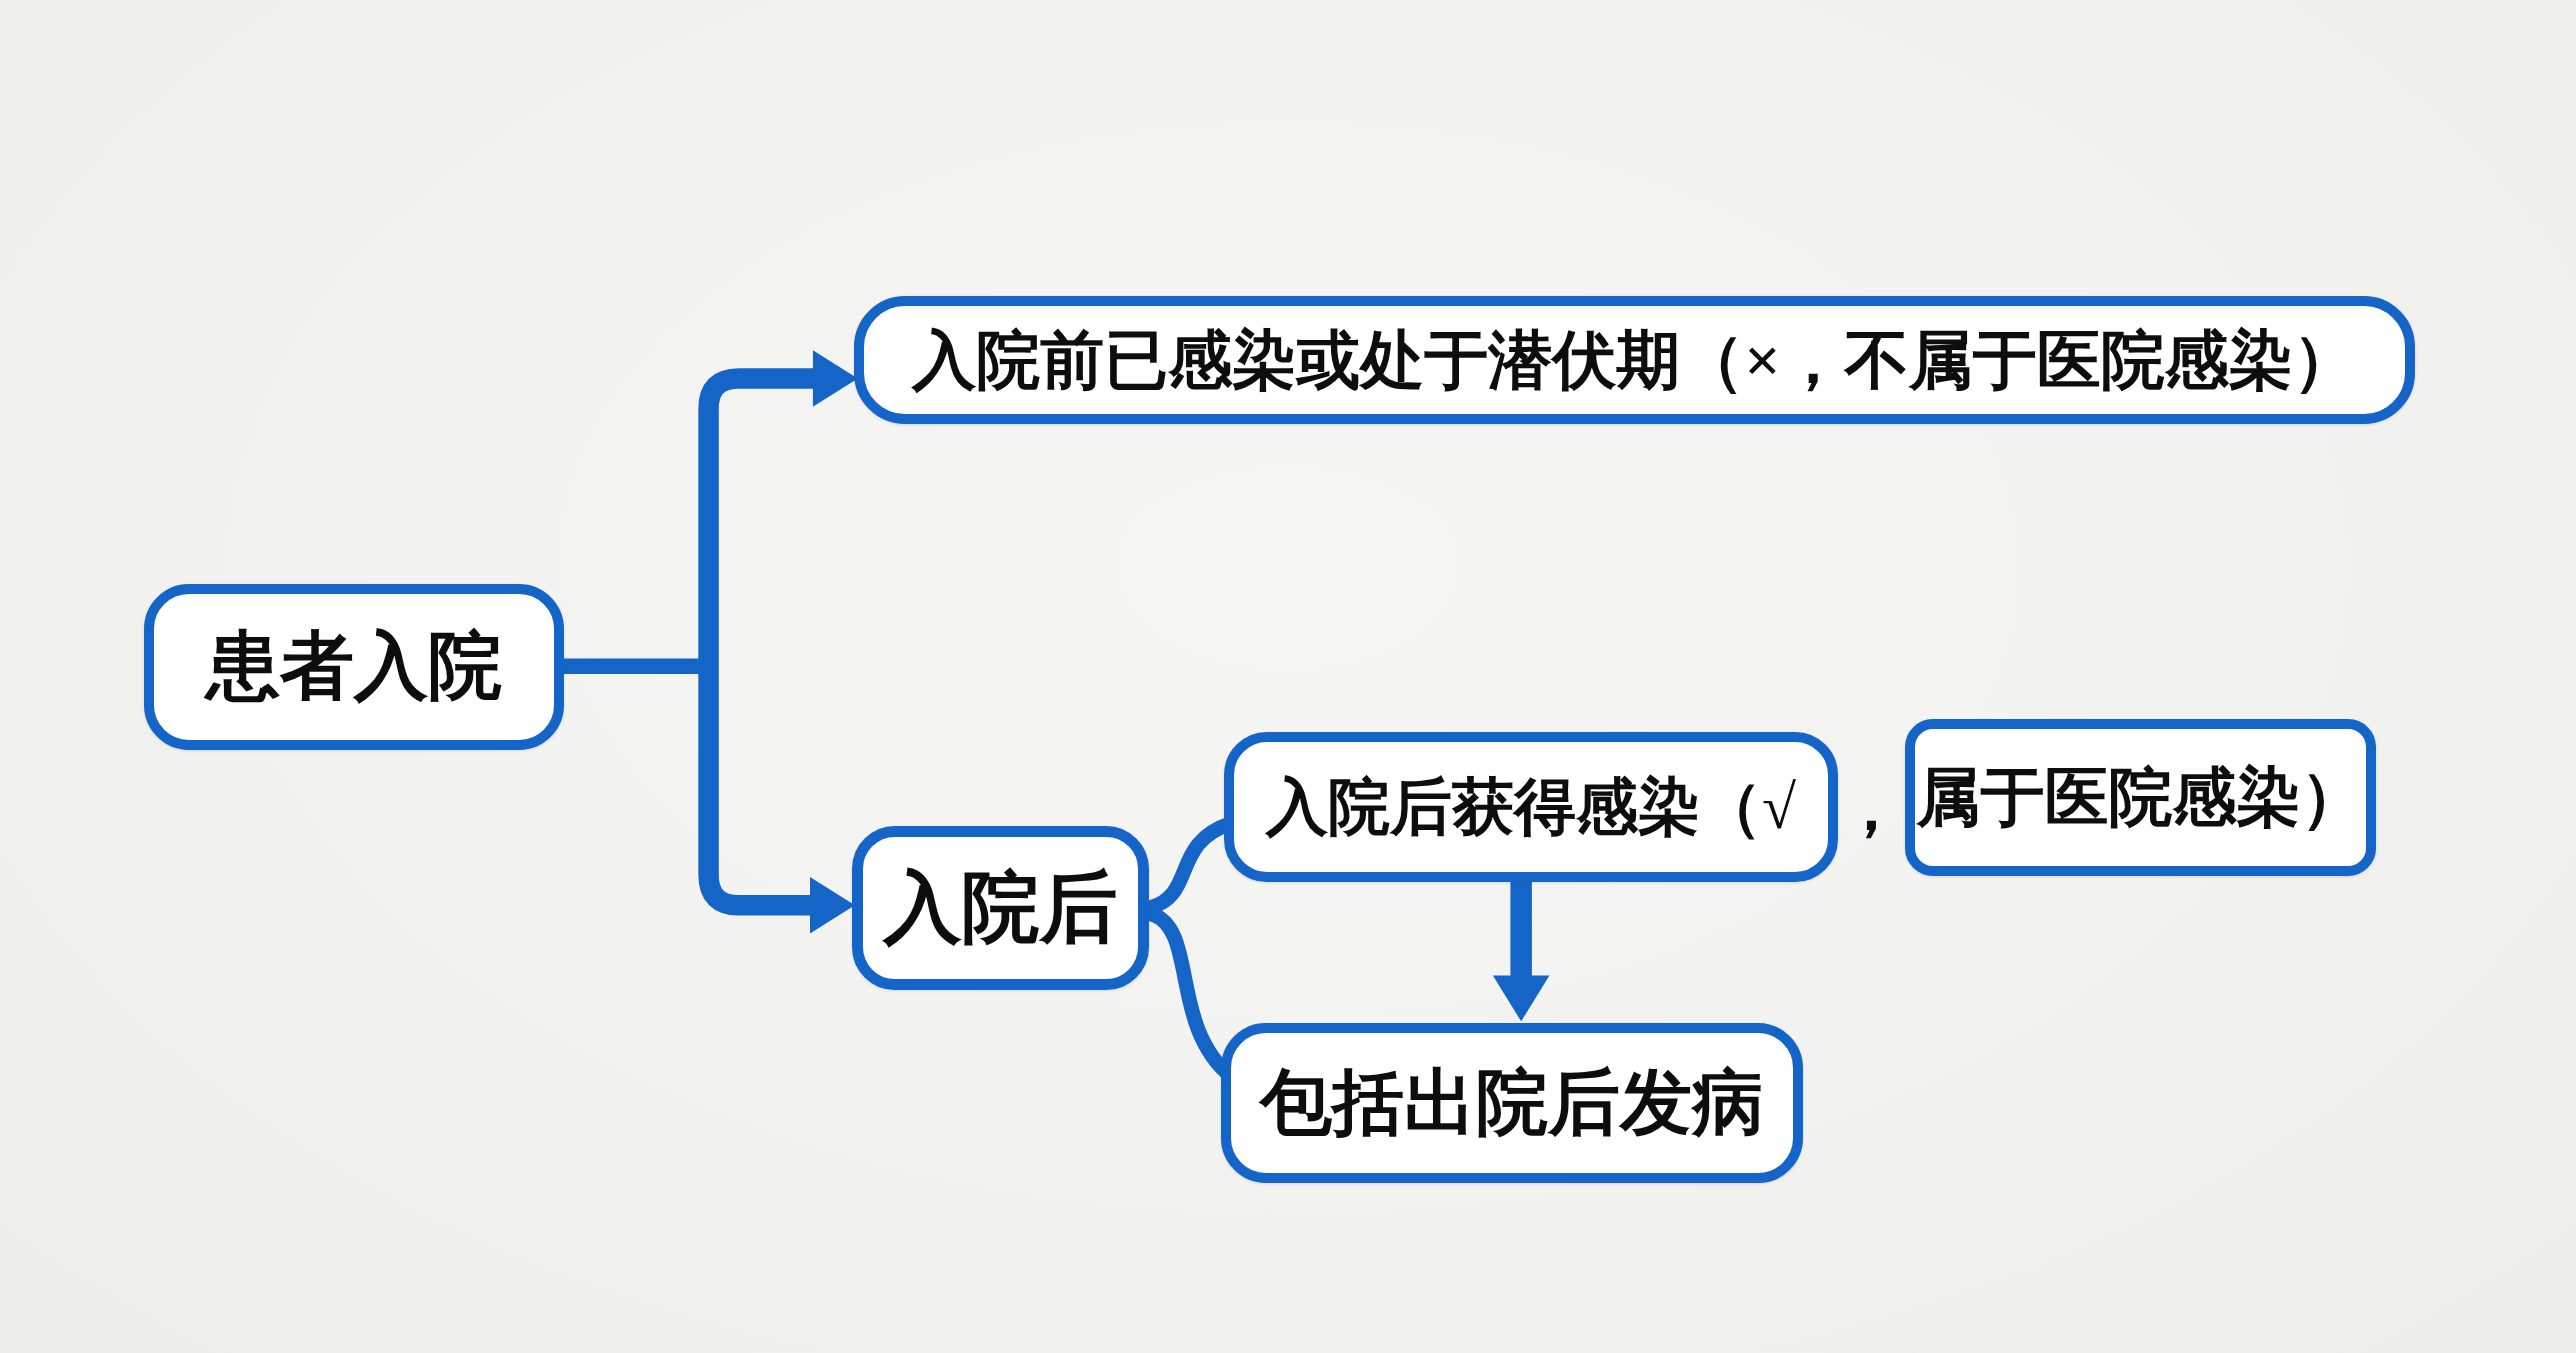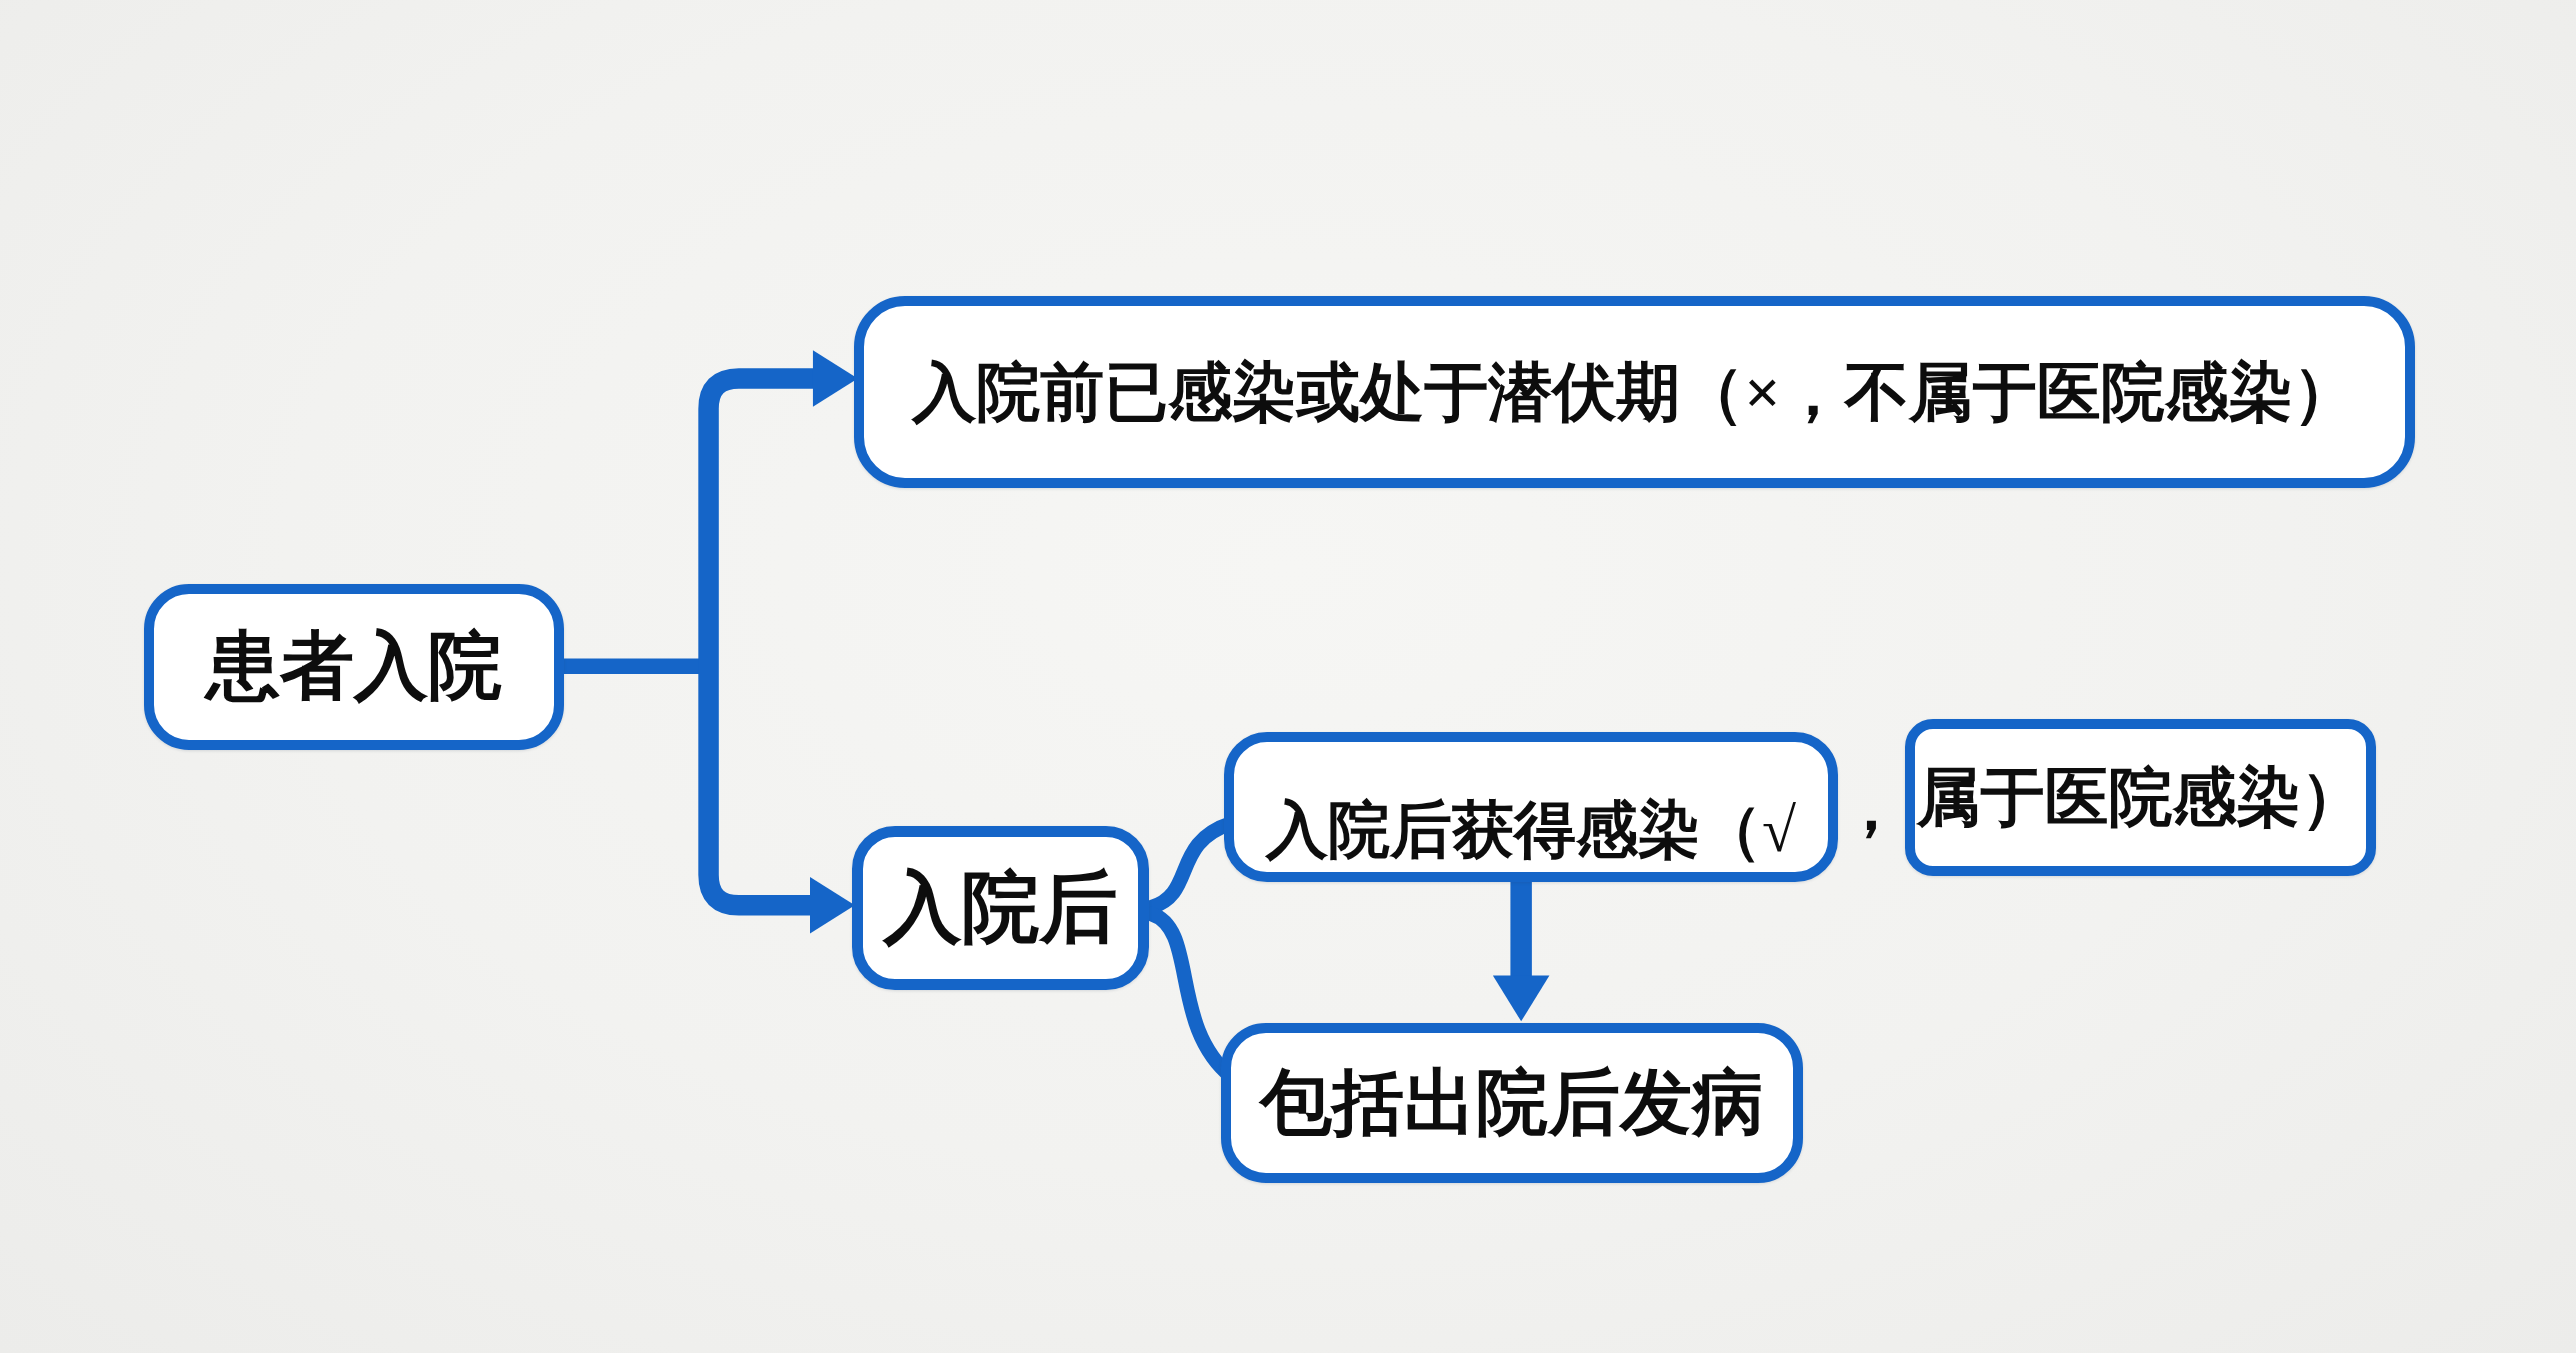--- a/index.html
+++ b/index.html
@@ -18,23 +18,23 @@
     position: absolute; z-index: 2;
     background: #ffffff;
     border: 10.7px solid #1565c8;
     box-sizing: border-box;
     display: flex; align-items: center; justify-content: center;
     color: #0d0d0d; font-weight: 700; white-space: nowrap;
     box-shadow: 0 1px 2.9px rgba(40,60,90,0.15);
   }
   .node span { display: block; }
   .node-a { left: 144px;  top: 584px;  width: 420px;  height: 166px; border-radius: 45px; font-size: 74px; align-items: center; }
-  .node-b { left: 854px;  top: 296px;  width: 1561px; height: 192px; border-radius: 51px; font-size: 64px; }
+  .node-b { left: 854px;  top: 296px;  width: 1561px; height: 128px; border-radius: 51px; font-size: 64px; }
   .node-c { left: 852px;  top: 826px;  width: 297px;  height: 164px; border-radius: 43px; border-width: 11.7px; font-size: 78px; align-items: center; }
-  .node-d { left: 1224px; top: 732px;  width: 614px;  height: 150px; border-radius: 43px; font-size: 62px; align-items: flex-end; }
+  .node-d { left: 1224px; top: 732px;  width: 614px;  height: 150px; border-radius: 43px; font-size: 62px; }
   .node-e { left: 1905px; top: 719px;  width: 471px;  height: 157px; border-radius: 28px; font-size: 64px; }
   .node-f { left: 1221px; top: 1023px; width: 582px;  height: 160px; border-radius: 45px; font-size: 72px; }
   .float-comma {
     position: absolute; z-index: 2; left: 1837px; top: 732px; width: 68px; height: 150px;
     display: flex; align-items: center; justify-content: center;
     color: #0d0d0d; font-weight: 700; font-size: 64px;
   }
 </style>
 </head>
 <body>

